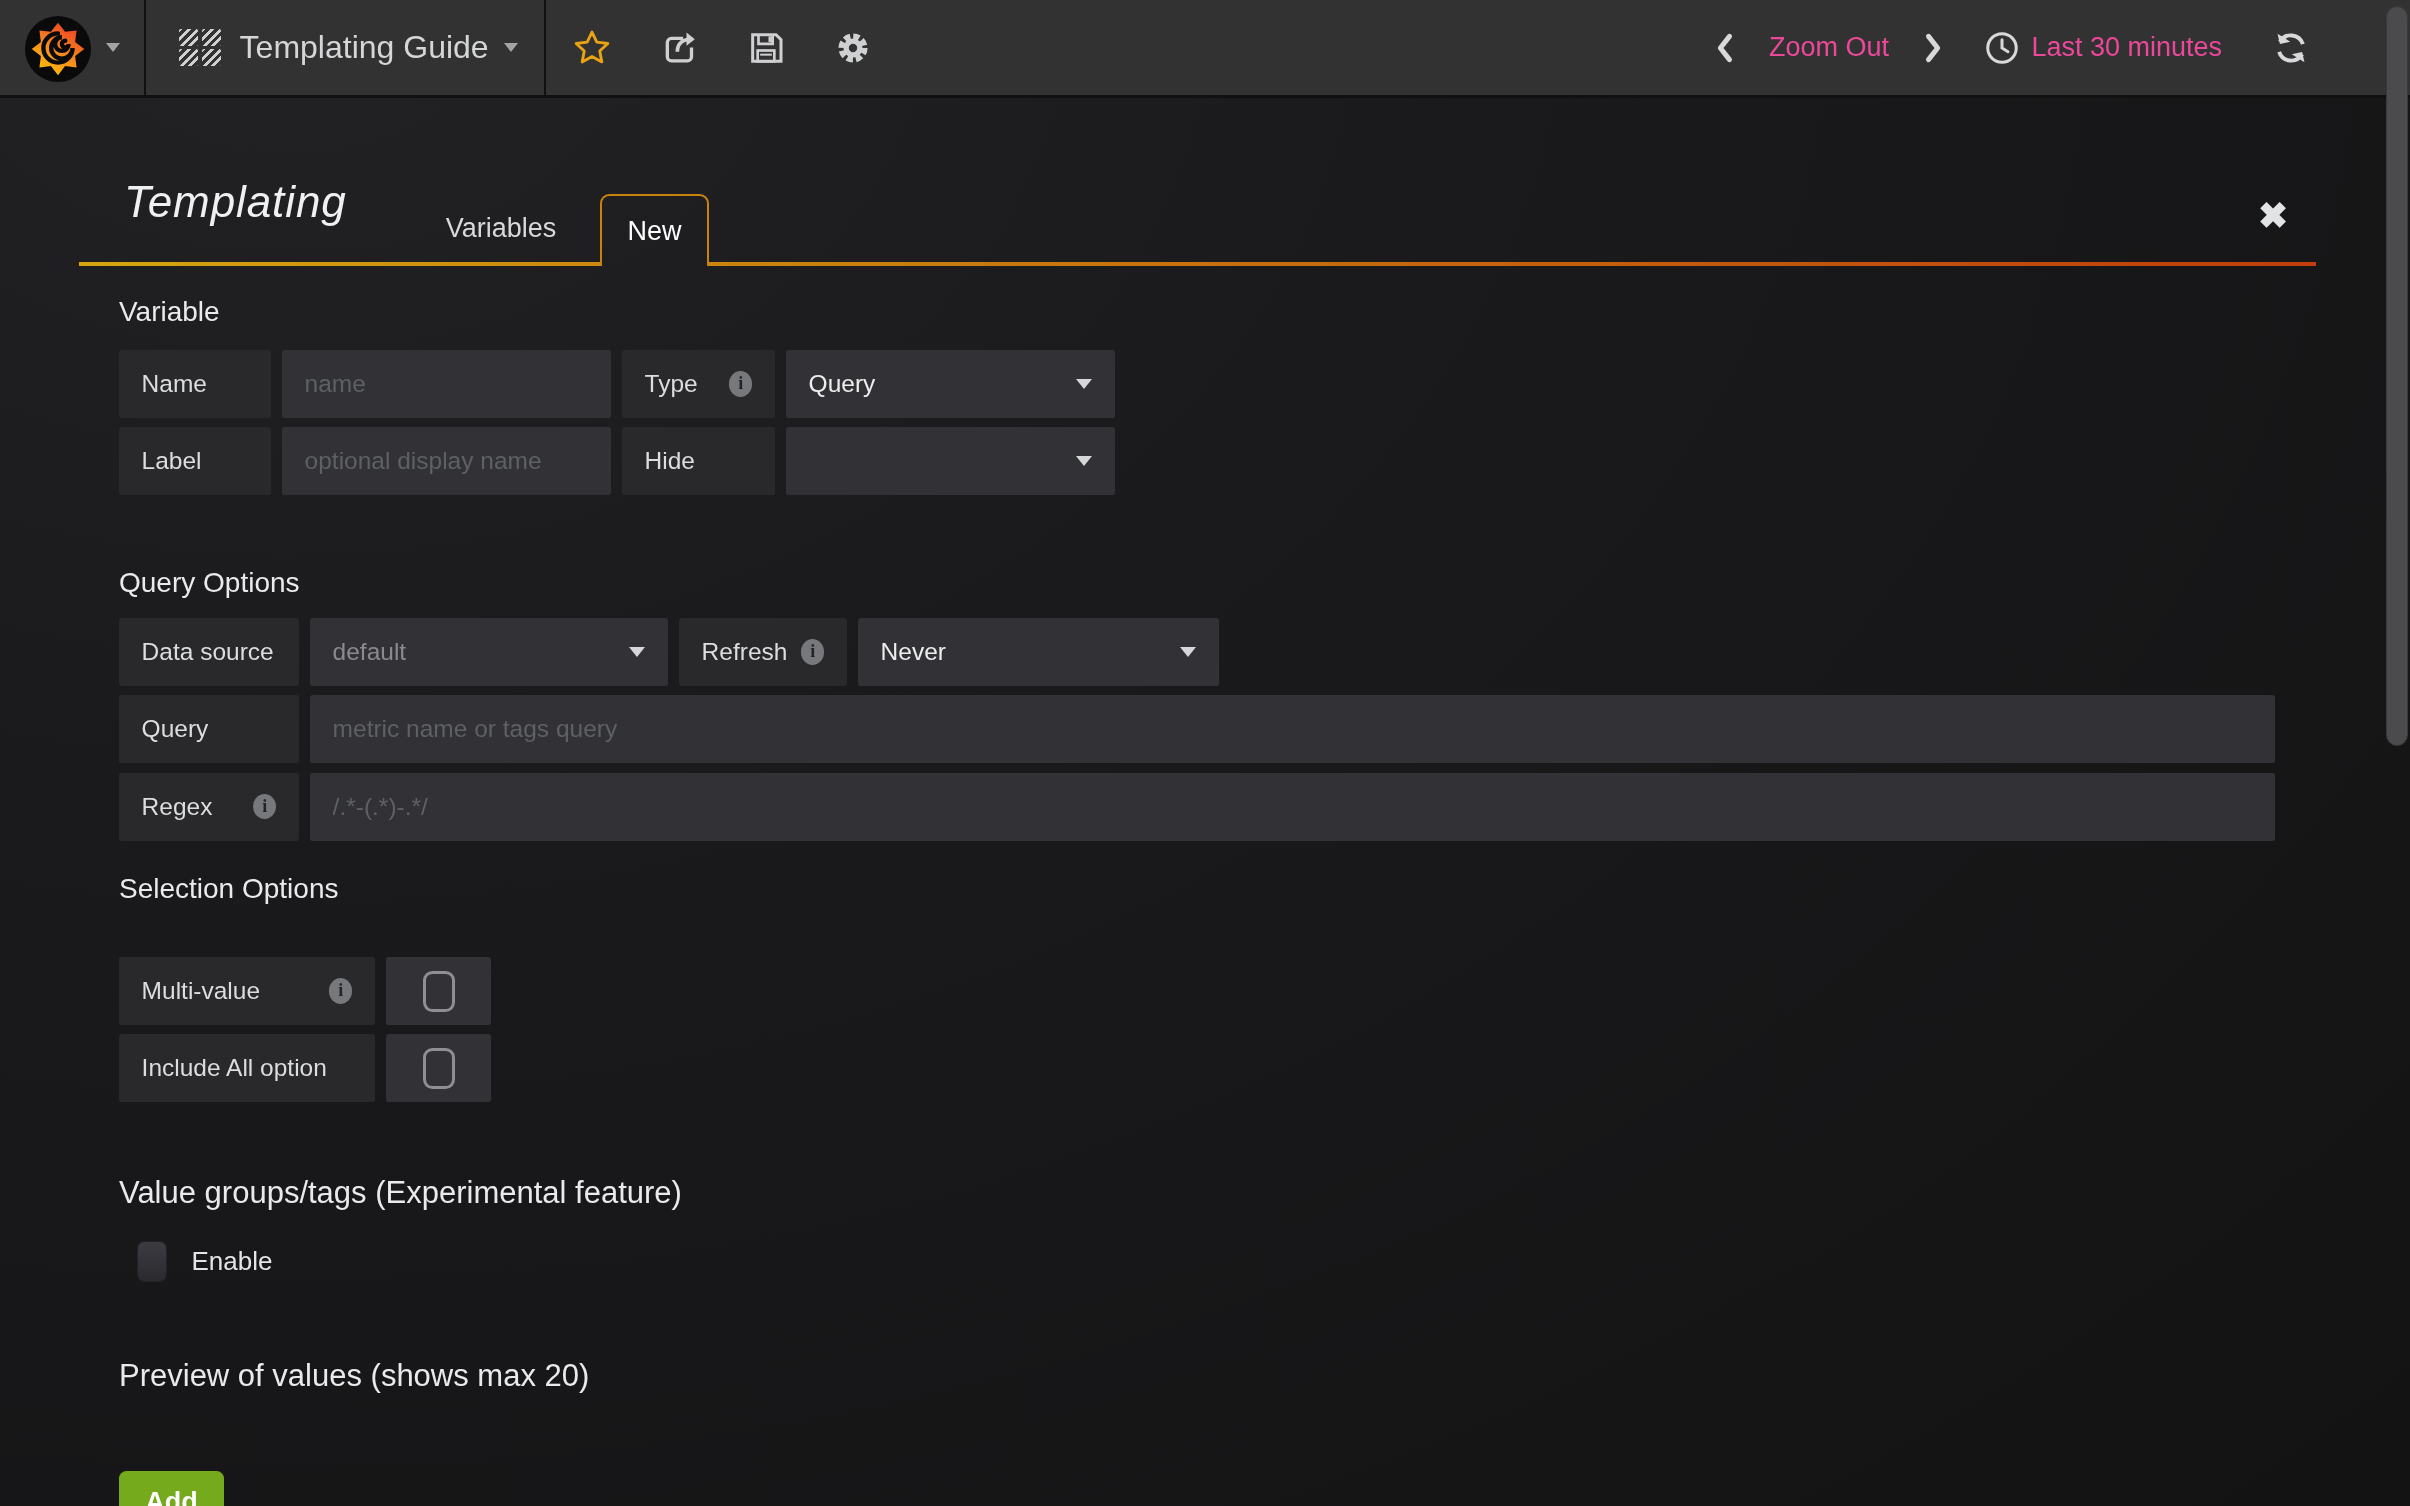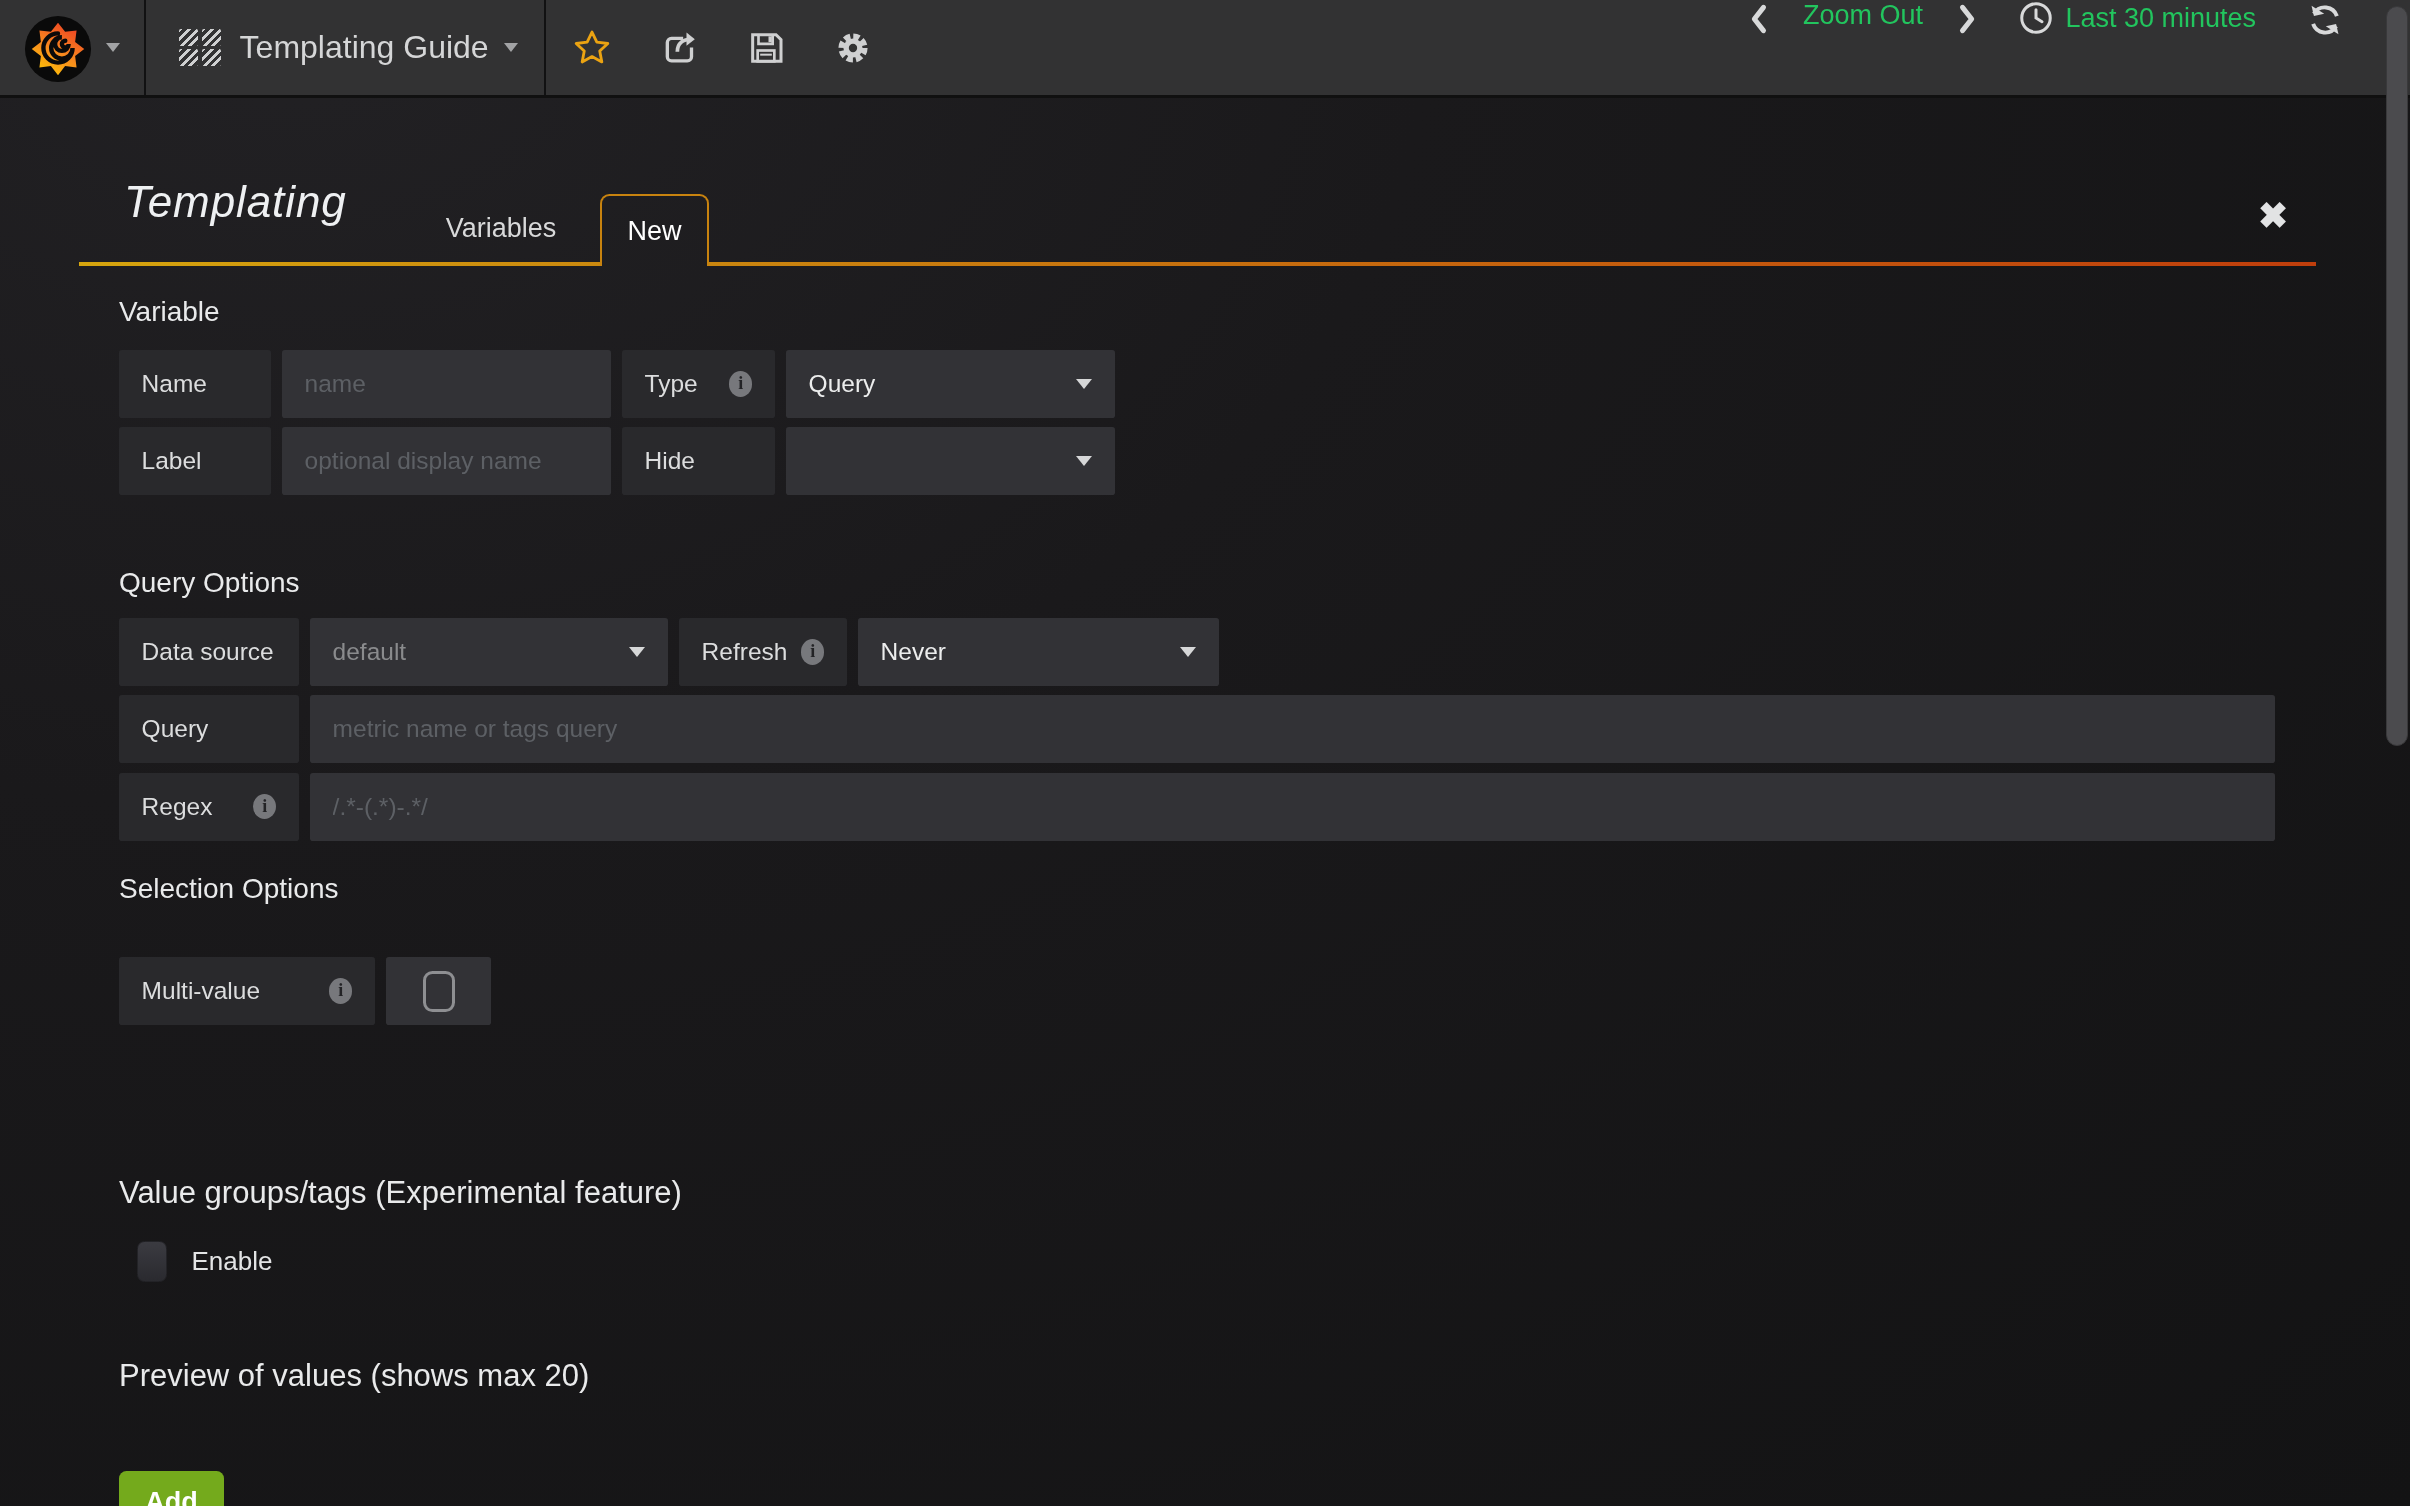--- a/index.html
+++ b/index.html
@@ -36,21 +36,21 @@
   }
   .dash-title { font-size:32px; color:#d5d6d7; margin-left:3.8px; }
   .caret-down {
     width:0; height:0; display:inline-block;
     border-left:8.5px solid transparent; border-right:8.5px solid transparent;
     border-top:10.4px solid #a2a3a5;
   }
   .caret-down.small { border-left-width:7.5px; border-right-width:7.5px; border-top-width:9.4px; }
   .nav-icon-group { display:flex; align-items:center; gap:47px; padding-left:26px; }
   .nav-icon { width:40px; height:40px; display:flex; align-items:center; justify-content:center; cursor:pointer; }
-  .nav-right { margin-left:auto; display:flex; align-items:flex-start; padding-right:66px; color:#22c55e; font-size:27px; }
+  .nav-right { margin-left:auto; display:flex; align-items:center; padding-right:100px; color:#ec4899; font-size:27px; }
   .nav-right .chev { width:21px; height:38px; cursor:pointer; display:flex; align-items:center; }
   .zoom-out-label { margin:0 34px; cursor:pointer; }
   .time-picker { display:flex; align-items:center; gap:11.3px; margin-left:40px; cursor:pointer; }
   .refresh-btn { margin-left:49px; }
 
   
   .editor-title {
     position:absolute; left:124px; top:177px; margin:0;
     font-size:44px; font-style:italic; font-weight:300;
     color:#eef0f2; letter-spacing:0.9px;
@@ -295,20 +295,26 @@
   <div class="rows" style="top:957px;">
     <div class="form-row">
       <div class="cell cell-label spread" style="width:256px;">
         <span>Multi-value</span>
         <span class="info-icon">i</span>
       </div>
       <div class="checkbox-cell">
         <span class="checkbox-outline"></span>
       </div>
     </div>
+    <div class="form-row">
+      <div class="cell cell-label" style="width:256px;">Include All option</div>
+      <div class="checkbox-cell">
+        <span class="checkbox-outline"></span>
+      </div>
+    </div>
   </div>
 
   <h2 class="section-heading h-lg" style="top:1175px;">Value groups/tags (Experimental feature)</h2>
   <div class="enable-row">
     <span class="enable-box"></span>
     <span class="enable-label">Enable</span>
   </div>
 
   <h2 class="section-heading h-lg" style="top:1358px;">Preview of values (shows max 20)</h2>
 

